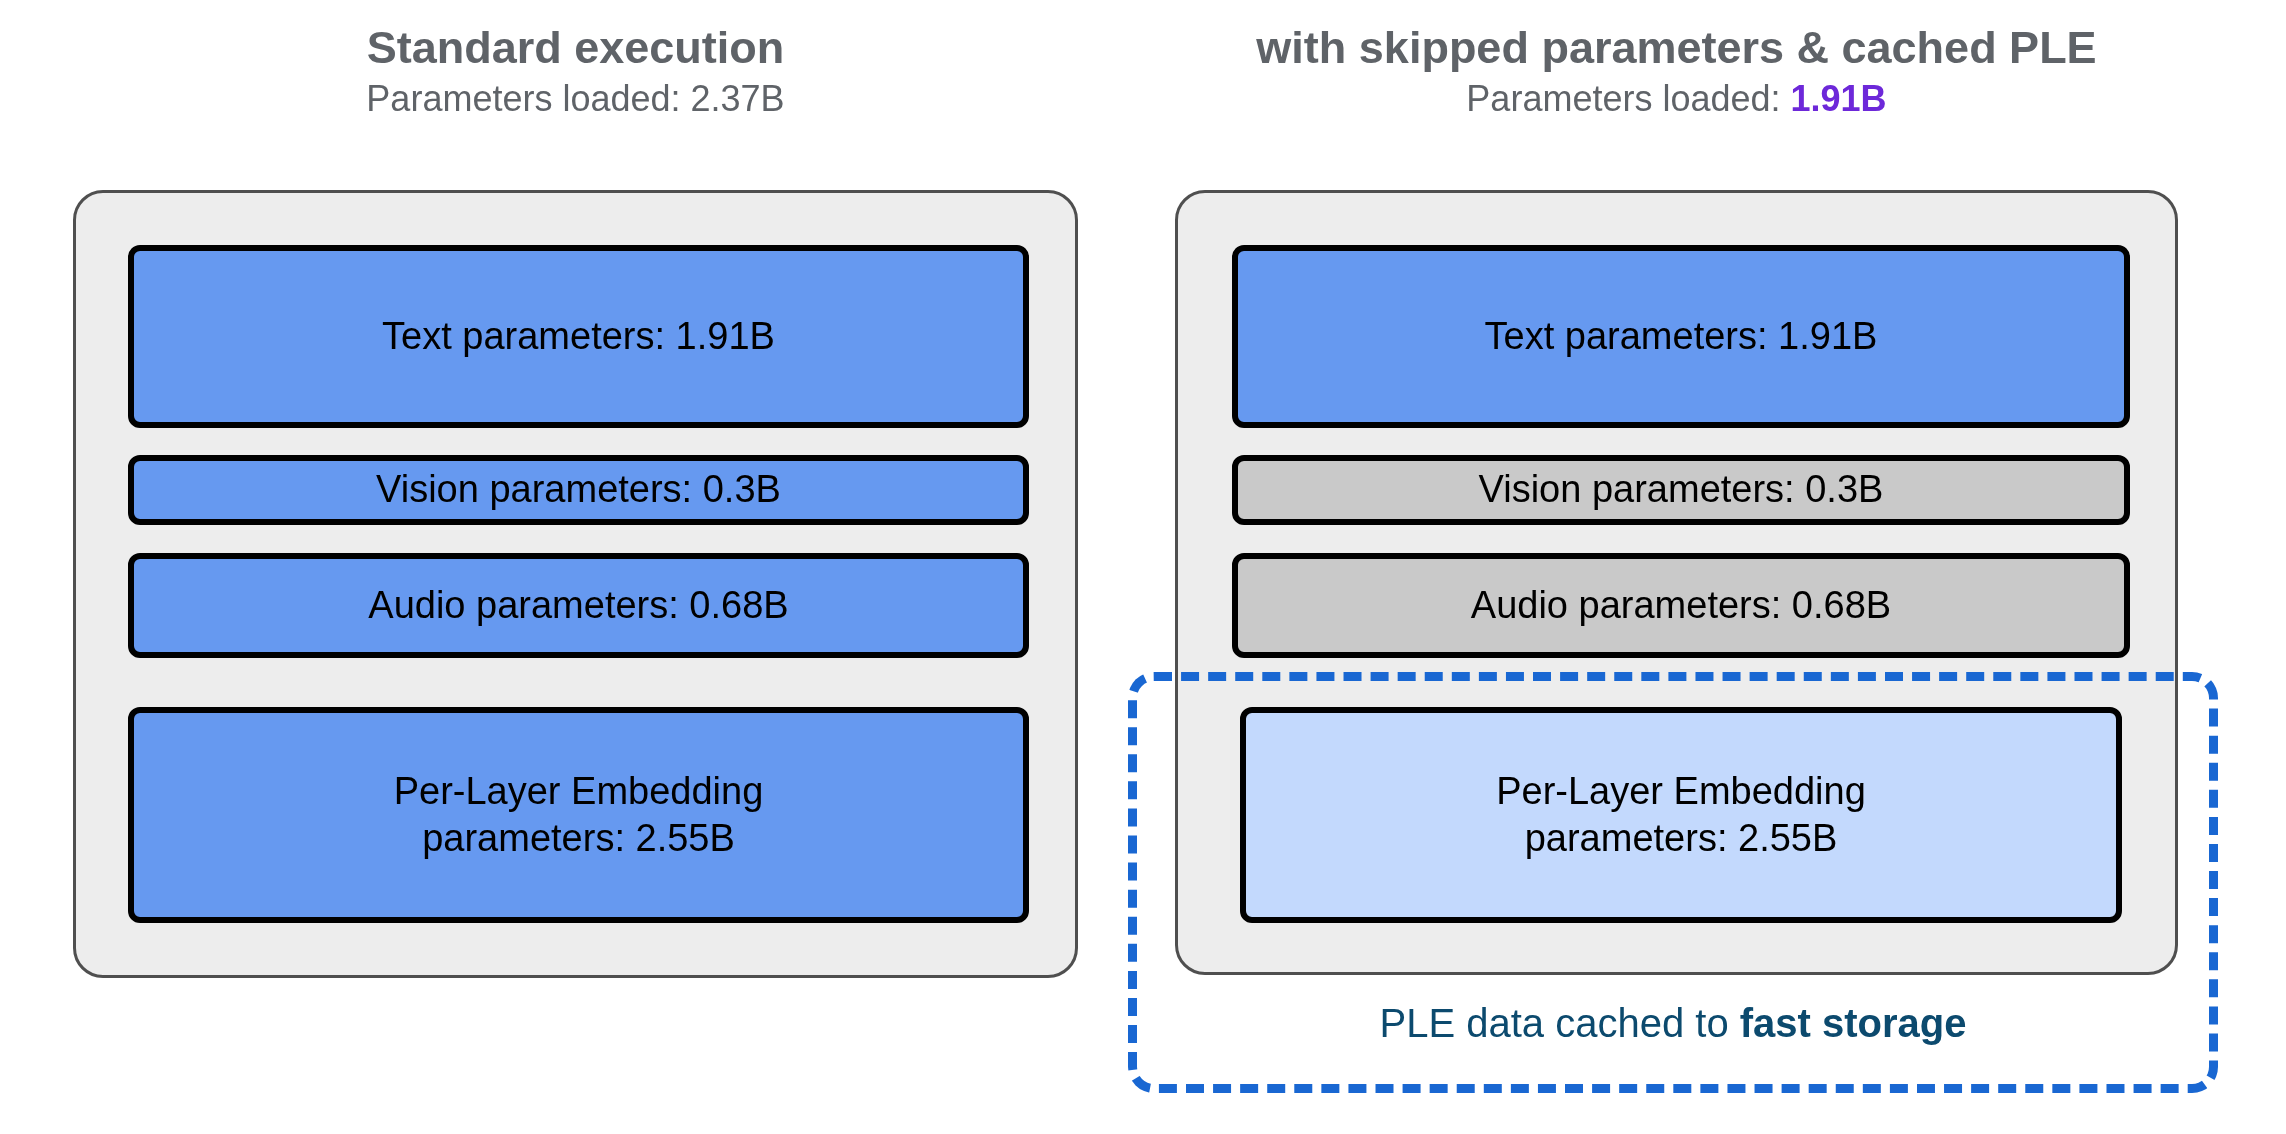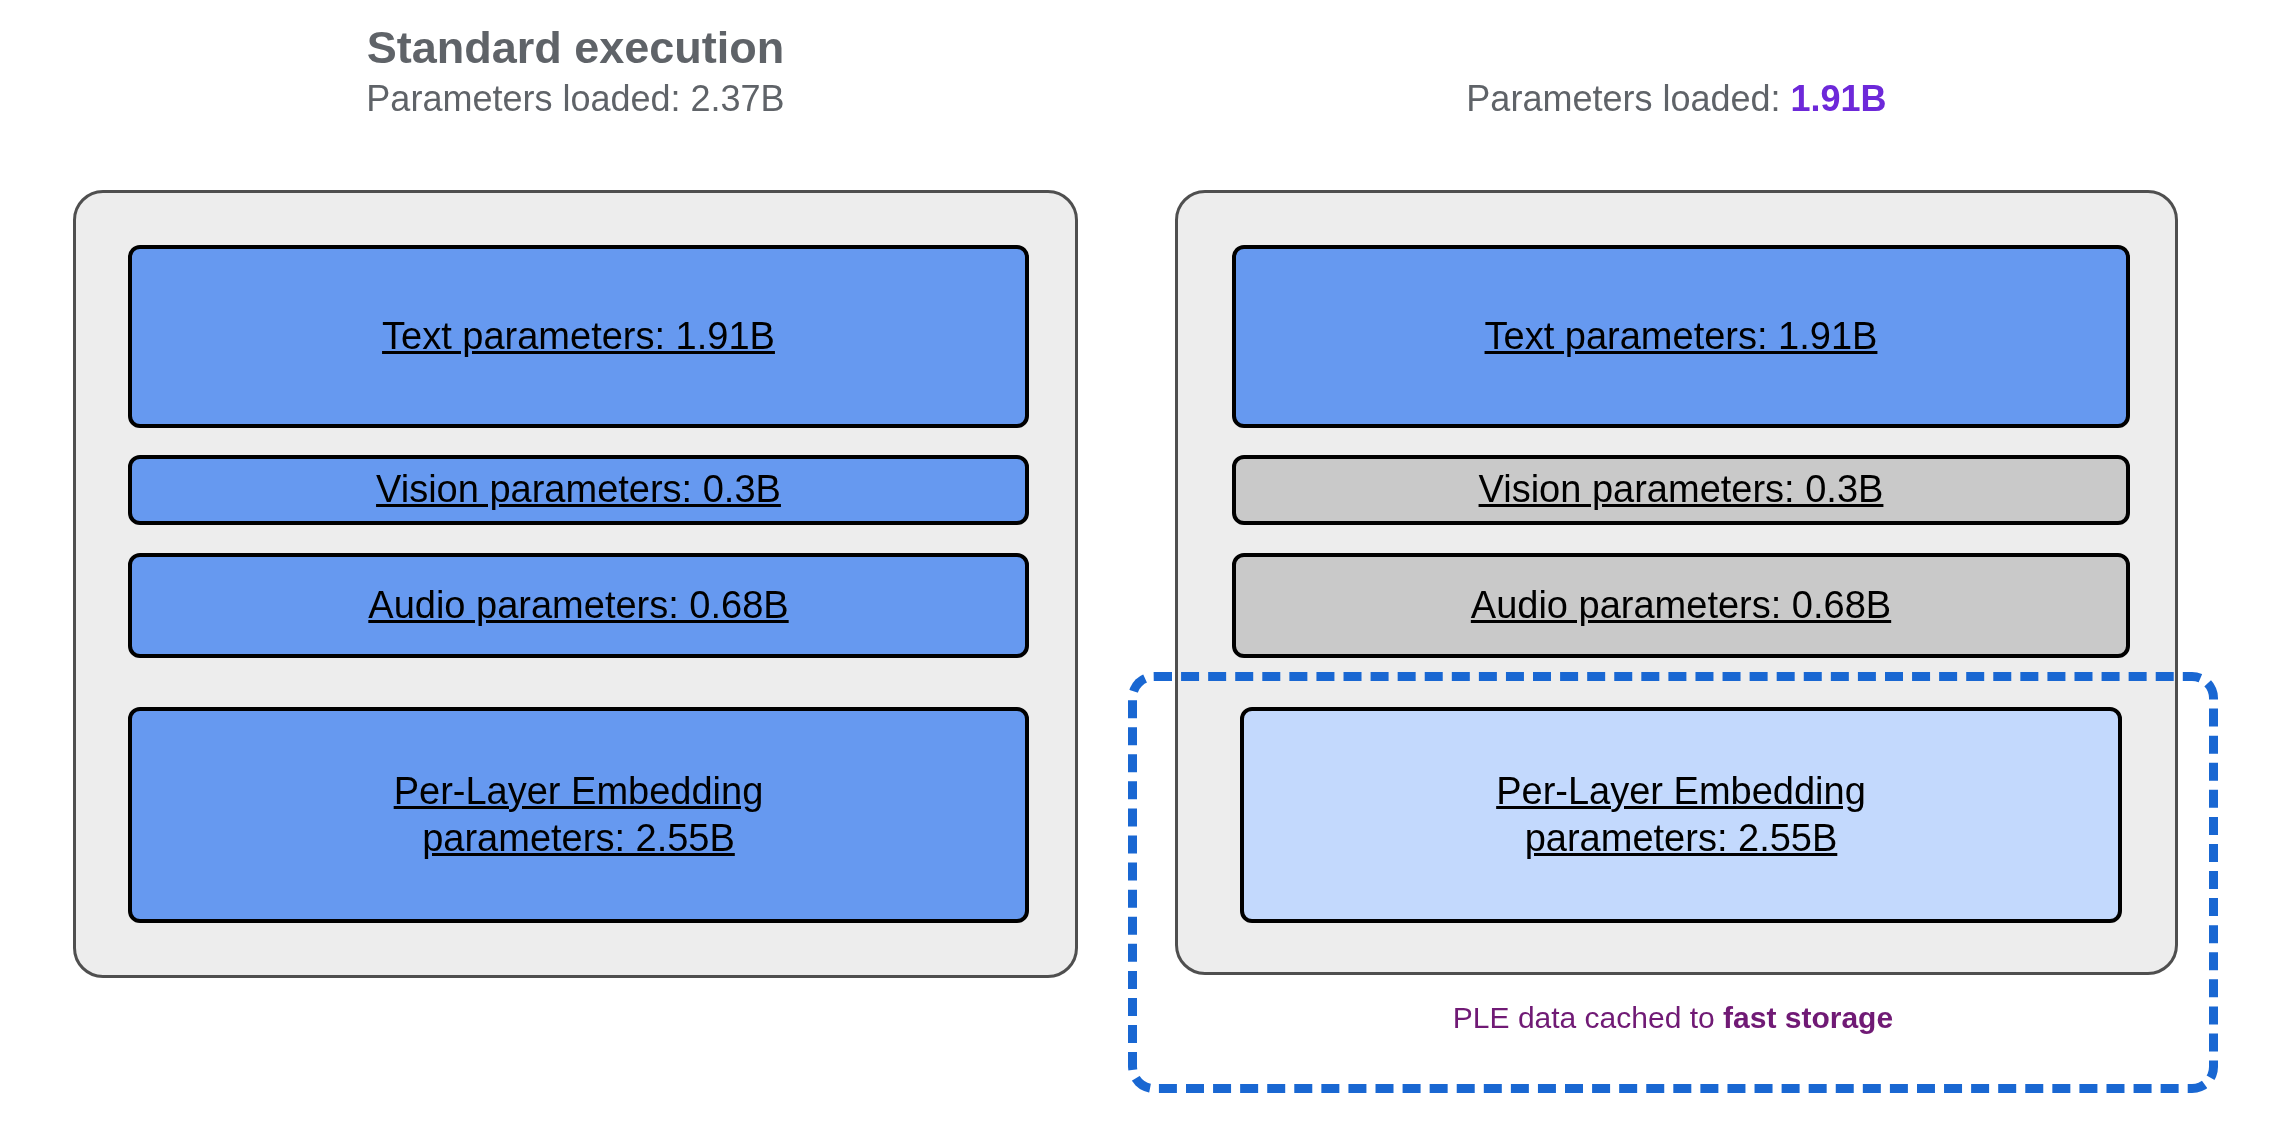--- a/index.html
+++ b/index.html
@@ -56,31 +56,30 @@
     border-radius: 30px;
     box-sizing: border-box;
   }
   #panel-left  { left: 73px;   top: 190px; width: 1005px; height: 788px; }
   #panel-right { left: 1175px; top: 190px; width: 1003px; height: 785px; }
 
   
   .pbox {
     position: absolute;
     box-sizing: border-box;
-    border: 4px solid #000000;
+    border: 6px solid #000000;
     border-radius: 12px;
     display: flex;
     align-items: center;
     justify-content: center;
     text-align: center;
     font-size: 38px;
     line-height: 1.25;
     color: #000000;
     padding: 4px 10px;
-    text-decoration: underline;
   }
   .pbox.blue   { background: #6699F0; }
   .pbox.gray   { background: #C9C9C9; }
   .pbox.ltblue { background: #C3D9FD; }
 
   
   #box-text-left   { left: 128px; top: 245px; width: 901px; height: 183px; }
   #box-vision-left { left: 128px; top: 455px; width: 901px; height: 70px; }
   #box-audio-left  { left: 128px; top: 553px; width: 901px; height: 105px; }
   #box-ple-left    { left: 128px; top: 707px; width: 901px; height: 216px; }
@@ -104,22 +103,22 @@
     background: transparent;
     pointer-events: none;
   }
 
   #cache-caption {
     position: absolute;
     left: 1128px;
     top: 1001px;
     width: 1090px;
     text-align: center;
-    font-size: 30px;
-    color: #701a75;
+    font-size: 40px;
+    color: #0c4a6e;
     white-space: nowrap;
   }
   #cache-caption .strong { font-weight: bold; }
 </style>
 </head>
 <body>
 
 <div class="stage">
 
   <div class="col-title" id="title-left">Standard execution</div>
@@ -134,20 +133,21 @@
 
   <div class="pbox blue" id="box-audio-left">Audio parameters: 0.68B</div>
 
   <div class="pbox blue" id="box-ple-left">
     <div>
       <div>Per-Layer Embedding</div>
       <div>parameters: 2.55B</div>
     </div>
   </div>
 
+  <div class="col-title" id="title-right">with skipped parameters &amp; cached PLE</div>
 
   <div class="col-subtitle" id="subtitle-right"><span>Parameters loaded: </span><span class="strong">1.91B</span></div>
 
   <div class="panel" id="panel-right"></div>
 
   <div class="pbox blue" id="box-text-right">Text parameters: 1.91B</div>
 
   <div class="pbox gray" id="box-vision-right">Vision parameters: 0.3B</div>
 
   <div class="pbox gray" id="box-audio-right">Audio parameters: 0.68B</div>

